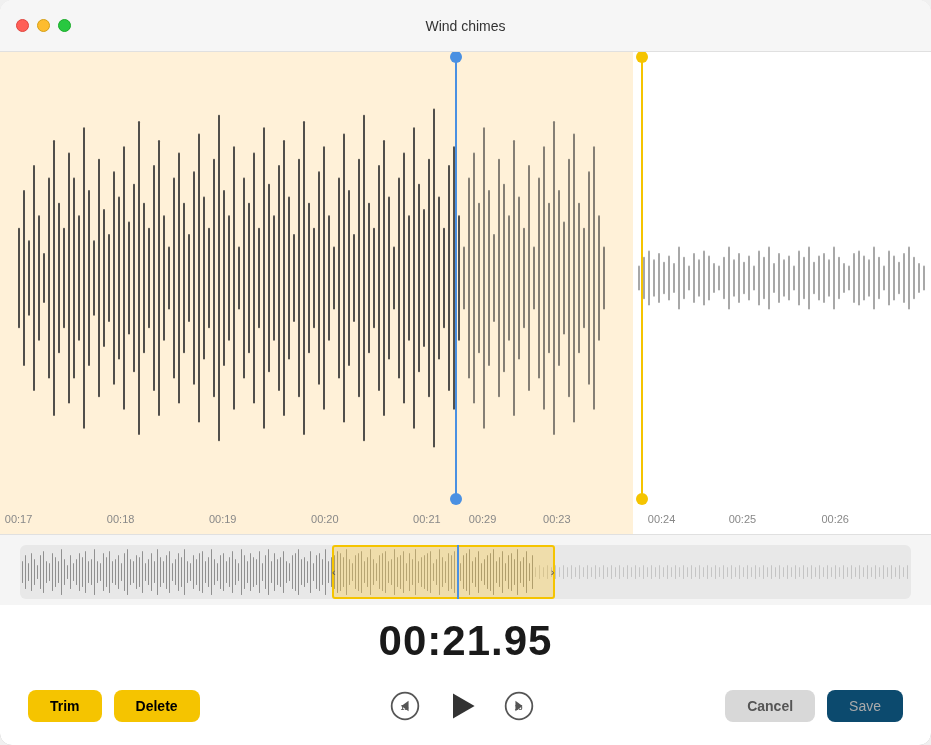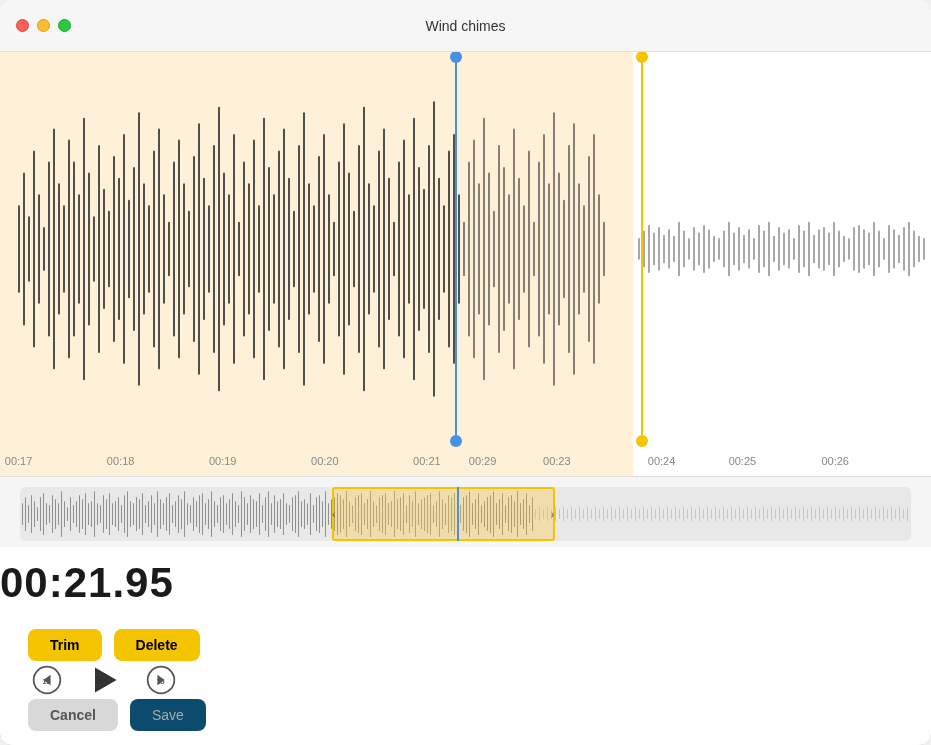--- a/index.html
+++ b/index.html
@@ -228,36 +228,36 @@
     .overview-timestamps {
       display: flex;
       justify-content: space-between;
       padding-top: 4px;
       font-size: 11px;
       color: #888;
     }
 
     
     .time-display {
+      text-align: center;
       padding: 12px 0 8px;
       font-size: 42px;
       font-weight: 700;
       color: #1a1a1a;
       letter-spacing: 1px;
       flex-shrink: 0;
     }
 
     
     .bottom-controls {
       display: flex;
-      align-items: flex-start;
+      align-items: center;
       justify-content: space-between;
-      padding: 14px 28px 14px;
+      padding: 14px 28px 20px;
       flex-shrink: 0;
-      flex-direction: column;
     }
 
     .controls-left {
       display: flex;
       gap: 12px;
     }
 
     .controls-center {
       display: flex;
       align-items: center;

